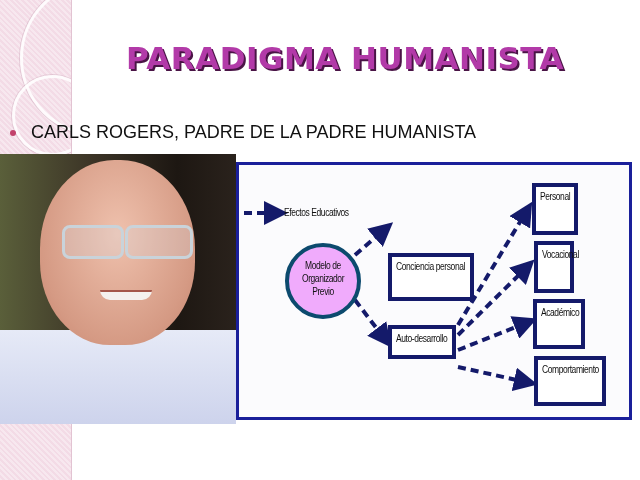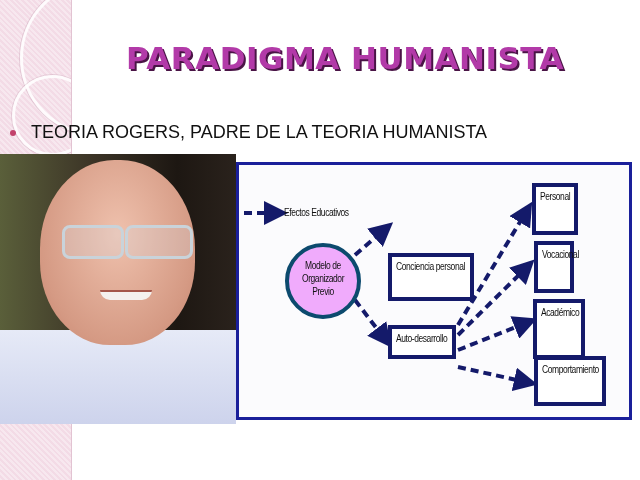--- a/index.html
+++ b/index.html
@@ -40,21 +40,21 @@
 <div class="side-deco"></div>
 <div class="ring-clip">
   <div class="ring r1"></div>
   <div class="ring r2"></div>
 </div>
 
 <div class="title">PARADIGMA  HUMANISTA</div>
 
 <div class="bullet-row">
   <span class="bullet-dot"></span>
-  <span>TEORIA ROGERS, PADRE DE LA TEORIA  HUMANISTA</span>
+  <span>CARLS ROGERS, PADRE DE LA PADRE  HUMANISTA</span>
 </div>
 
 <div>
   <div class="photo"></div>
   <div class="photo-neck"></div>
   <div class="photo-shirt"></div>
   <div class="photo-face"></div>
   <div class="glasses l"></div>
   <div class="glasses r"></div>
   <div class="mouth"></div>
@@ -93,18 +93,18 @@
 <div class="dbox" style="left:388px; top:325px; width:68px; height:34px;">
   <span class="dtext">Auto-desarrollo</span>
 </div>
 
 <div class="dbox" style="left:532px; top:183px; width:46px; height:52px;">
   <span class="dtext">Personal</span>
 </div>
 <div class="dbox" style="left:534px; top:241px; width:40px; height:52px;">
   <span class="dtext">Vocacional</span>
 </div>
-<div class="dbox" style="left:533px; top:299px; width:52px; height:60px;">
+<div class="dbox" style="left:533px; top:299px; width:52px; height:50px;">
   <span class="dtext">Académico</span>
 </div>
 <div class="dbox" style="left:534px; top:356px; width:72px; height:50px;text-align:center;">
   <span class="dtext">Comportamiento</span>
 </div>
 
 </body></html>

